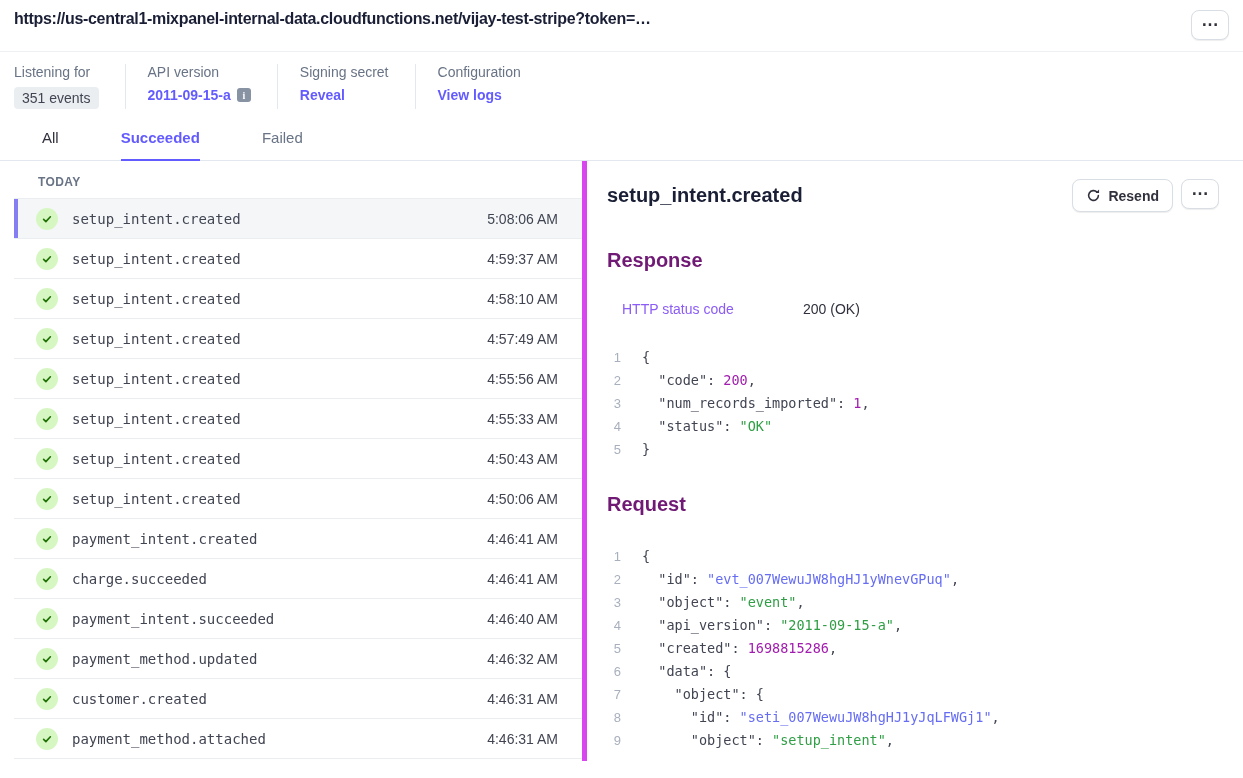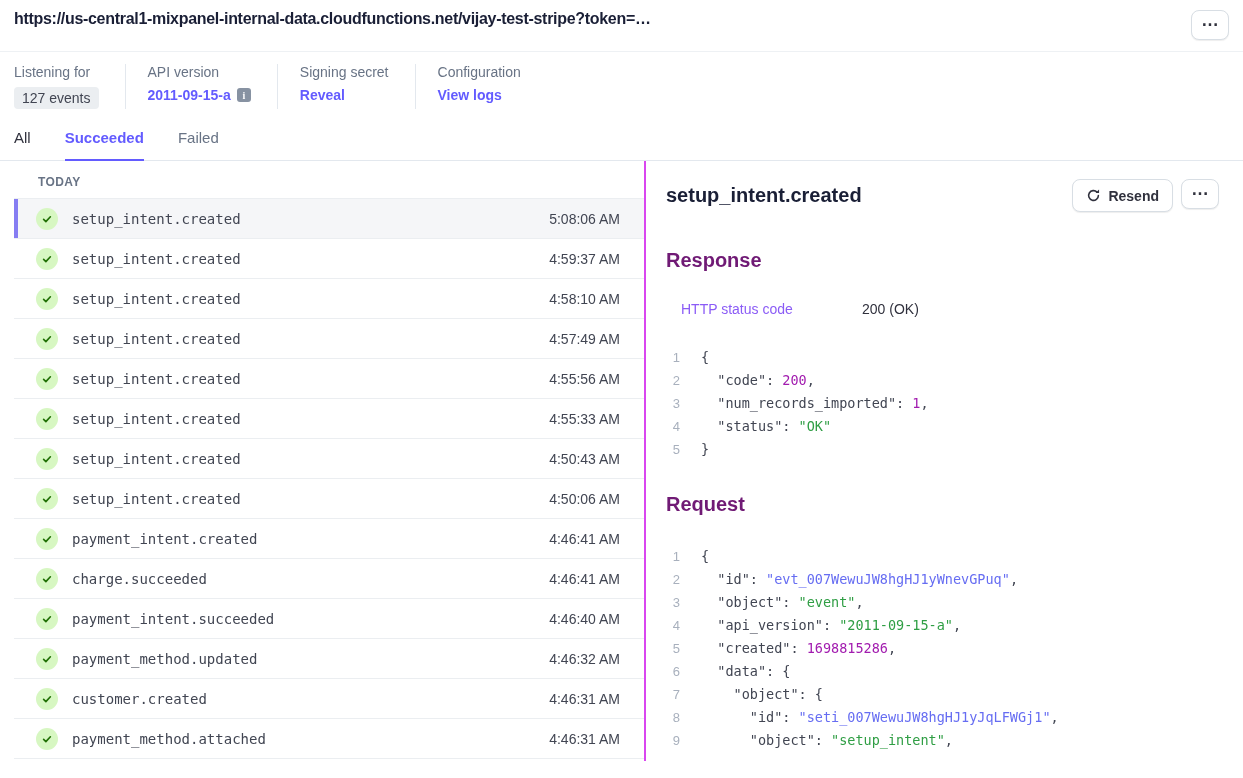--- a/index.html
+++ b/index.html
@@ -27,27 +27,27 @@
   .badge-gray  { background:#ebeef1; color:#414552; }
   .link-val { color:#635bff; font-weight:600; cursor:pointer; }
   .info-ic { display:inline-flex; align-items:center; justify-content:center;
              width:14px; height:14px; margin-left:6px; border-radius:3px;
              background:#8792a2; color:#fff; font-size:10px; font-weight:700;
              font-family:"Liberation Serif", serif; cursor:pointer; }
 
   
   .tabs { display:flex; gap:34px; padding:6px 0 0 14px; border-bottom:1px solid #e3e8ee; }
   .tab { font-size:15px; color:#687385; padding-bottom:13px; border-bottom:2px solid transparent;
-         margin-bottom:-1px; cursor:pointer; }
+         margin-bottom:-1px; cursor:pointer;margin-left:28px; }
   .tab.first { color:#30313d; }
   .tab.active { color:#635bff; font-weight:600; border-bottom-color:#635bff; }
 
   
   .content { display:flex; height:600px; }
-  .list-col { width:646px; border-right:2px solid #d946ef; }
+  .list-col { width:587px; border-right:5px solid #d946ef; }
   .list-inner { margin-left:14px; }
   .group-hdr { font-size:12px; font-weight:600; letter-spacing:.4px; color:#687385;
                padding:14px 0 9px 24px; border-bottom:1px solid #ebeef1; }
   .ev-row { position:relative; display:flex; align-items:center; height:40px;
             padding:0 24px 0 22px; border-bottom:1px solid #ebeef1; cursor:pointer; }
   .ev-row.selected { background:#f5f6f8; }
   .ev-row.selected::before { content:""; position:absolute; left:0; top:0; bottom:0;
             width:4px; background:#867df2; }
   .chk { width:22px; height:22px; border-radius:50%; background:#d7f7c2; flex:0 0 22px;
          display:flex; align-items:center; justify-content:center; margin-right:14px; }
@@ -82,21 +82,21 @@
 
 <div class="hdr">
   <div class="hdr-title">https://us-central1-mixpanel-internal-data.cloudfunctions.net/vijay-test-stripe?token=…</div>
   <button class="icon-btn">⋯</button>
 </div>
 
 <div class="summary" id="summary-bar">
     <div class="sum-item">
       <div class="sum-label">Listening for</div>
       <div class="sum-value">
-        <span class="badge badge-gray">127 events</span>
+        <span class="badge badge-gray">351 events</span>
       </div>
     </div>
     <div class="sum-item">
       <div class="sum-label">API version</div>
       <div class="sum-value">
         <span class="link-val">2011-09-15-a</span>
         <span class="info-ic">i</span>
       </div>
     </div>
     <div class="sum-item">

